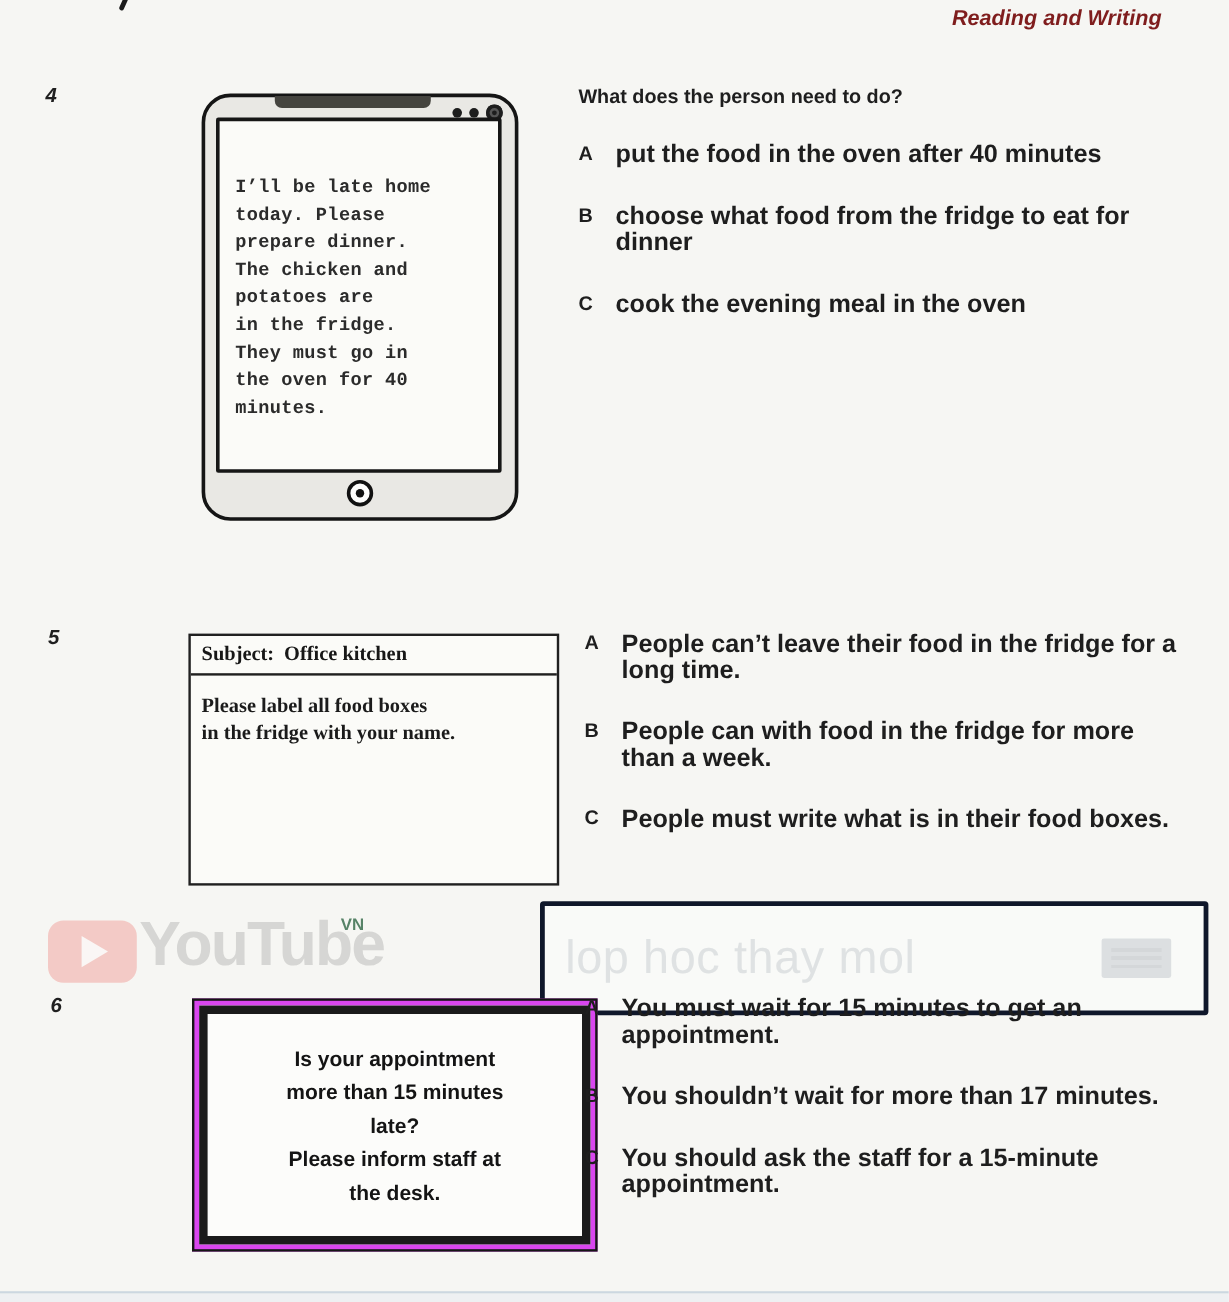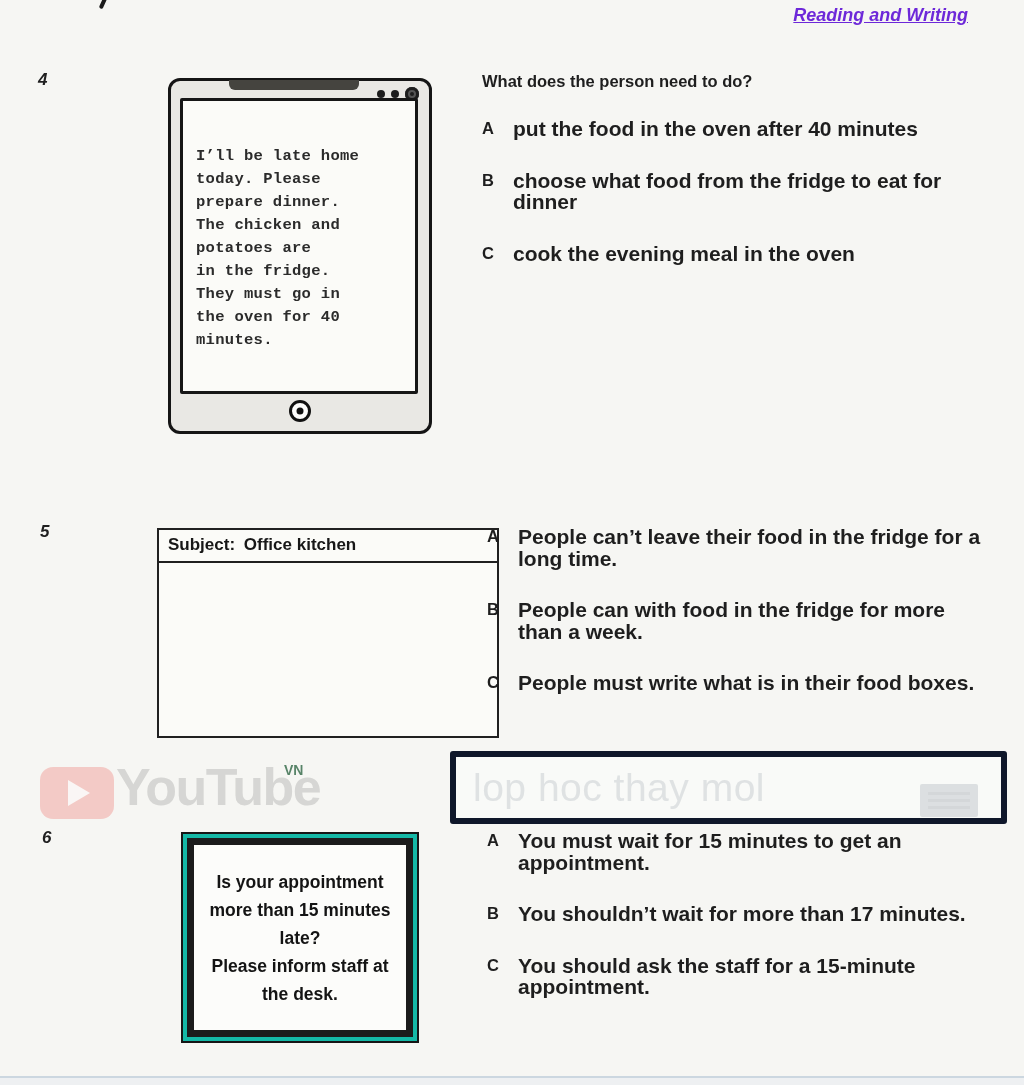--- a/index.html
+++ b/index.html
@@ -9,37 +9,37 @@
     background:#f6f6f3;
     font-family:"Liberation Sans", sans-serif;
     color:#212121;
     overflow:hidden;
   }
   .abs{position:absolute;}
 
   
   .header-title{
     top:5px;right:56px;
-    font-size:18px;font-weight:700;font-style:italic;color:#6d28d9;text-decoration:underline;
+    font-size:18px;font-weight:700;font-style:italic;color:#7f1d1d;
   }
   .scan-artifact{
     left:101px;top:-3px;width:4px;height:12px;background:#1b1b1b;
     transform:rotate(24deg);border-radius:2px;
   }
 
   
   .qnum{font-size:17px;font-weight:700;font-style:italic;color:#1f1f1f;}
   .qnum4{left:38px;top:70px;}
   .qnum5{left:40px;top:522px;}
   .qnum6{left:42px;top:828px;}
 
   
   .phone{
     left:168px;top:78px;width:264px;height:356px;
-    border:3px solid #151515;border-radius:12px;
+    border:3px solid #151515;border-radius:24px;
     background:#e9e8e4;box-sizing:border-box;
   }
   .phone-notch{
     position:absolute;left:58px;top:-1px;width:130px;height:10px;
     background:#45443f;border-radius:0 0 6px 6px;
   }
   .phone-dots{
     position:absolute;right:10px;top:6px;display:flex;gap:6px;align-items:center;
   }
   .dot-s{width:8px;height:8px;border-radius:50%;background:#1d1d1d;}
@@ -70,38 +70,38 @@
   .q5-col{left:487px;top:526px;}
   .q6-col{left:487px;top:830px;}
   .stem{font-size:16.5px;font-weight:700;margin:0 0 27px 0;color:#1e1e1e;}
   .options{display:flex;flex-direction:column;gap:30px;}
   .option{display:flex;align-items:flex-start;}
   .opt-letter{flex:none;width:31px;font-size:16.5px;font-weight:700;line-height:21.5px;color:#1e1e1e;}
   .opt-text{font-size:21px;font-weight:700;line-height:21.5px;color:#1e1e1e;white-space:pre-line;}
 
   
   .notice-box{
-    left:157px;top:528px;width:342px;height:210px;
-    border:2.5px solid #202020;background:#fbfbf8;box-sizing:border-box;
+    left:157px;top:528px;width:309px;height:210px;
+    border:2.5px solid #202020;background:#fbfbf8;box-sizing:border-box;font-family:Liberation Serif, serif;
   }
   .notice-header{
     border-bottom:2.5px solid #202020;padding:5px 9px 6px 9px;font-size:17px;color:#171717;
   }
   .subject-label{font-weight:800;}
   .subject-value{font-weight:700;margin-left:4px;}
   .notice-body{padding:13px 9px 0 9px;}
   .notice-body p{
     margin:0 0 35px 0;font-size:17px;font-weight:700;line-height:23px;
     color:#1b1b1b;white-space:pre-line;
   }
 
   
   .sign-outer{
-    left:181px;top:832px;width:238px;height:211px;
-    border:2px solid #151515;background:#14b8a6;padding:4px;box-sizing:border-box;
+    left:160px;top:832px;width:338px;height:211px;
+    border:2px solid #151515;background:#d946ef;padding:4px;box-sizing:border-box;
   }
   .sign-inner{
     width:100%;height:100%;border:7px solid #1b1b1b;box-sizing:border-box;
     display:flex;align-items:center;justify-content:center;text-align:center;
     background:#fcfcfa;
   }
   .sign-text{font-size:17.5px;font-weight:700;line-height:28px;color:#141414;white-space:pre-line;}
 
   
   .yt-icon{
@@ -114,22 +114,22 @@
     border-left:22px solid #fcf7f6;
   }
   .yt-text{
     left:116px;top:757px;font-size:52px;font-weight:700;
     color:#bdbdbb;opacity:0.55;letter-spacing:-1.5px;
   }
   .yt-sup{
     left:284px;top:762px;font-size:14px;font-weight:700;color:#14532d;opacity:0.7;
   }
   .search-box{
-    left:450px;top:751px;width:557px;height:73px;
-    border:6px solid #0f172a;border-radius:3px;
+    left:450px;top:751px;width:557px;height:95px;
+    border:4px solid #0f172a;border-radius:3px;
     background:rgba(252,253,253,0.5);box-sizing:border-box;
   }
   .search-text{
     position:absolute;left:17px;top:50%;transform:translateY(-50%);
     font-size:39px;font-weight:400;color:#dfe2e3;letter-spacing:0.5px;white-space:nowrap;
   }
   .kb-button{
     position:absolute;left:464px;top:27px;width:58px;height:33px;
     background:#dcdfe1;border:none;border-radius:2px;padding:0;cursor:pointer;
   }
@@ -197,20 +197,22 @@
   </div>
 
   <div class="abs qnum qnum5">5</div>
 
   <div class="abs notice-box">
     <div class="notice-header">
       <span class="subject-label">Subject:</span>
       <span class="subject-value">Office kitchen</span>
     </div>
     <div class="notice-body">
+      <p>Please label all food boxes
+in the fridge with your name.</p>
     </div>
   </div>
 
   <div class="abs q-col q5-col">
     <div class="options">
       <div class="option">
         <span class="opt-letter">A</span>
         <span class="opt-text">People can’t leave their food in the fridge for a
 long time.</span>
       </div>

